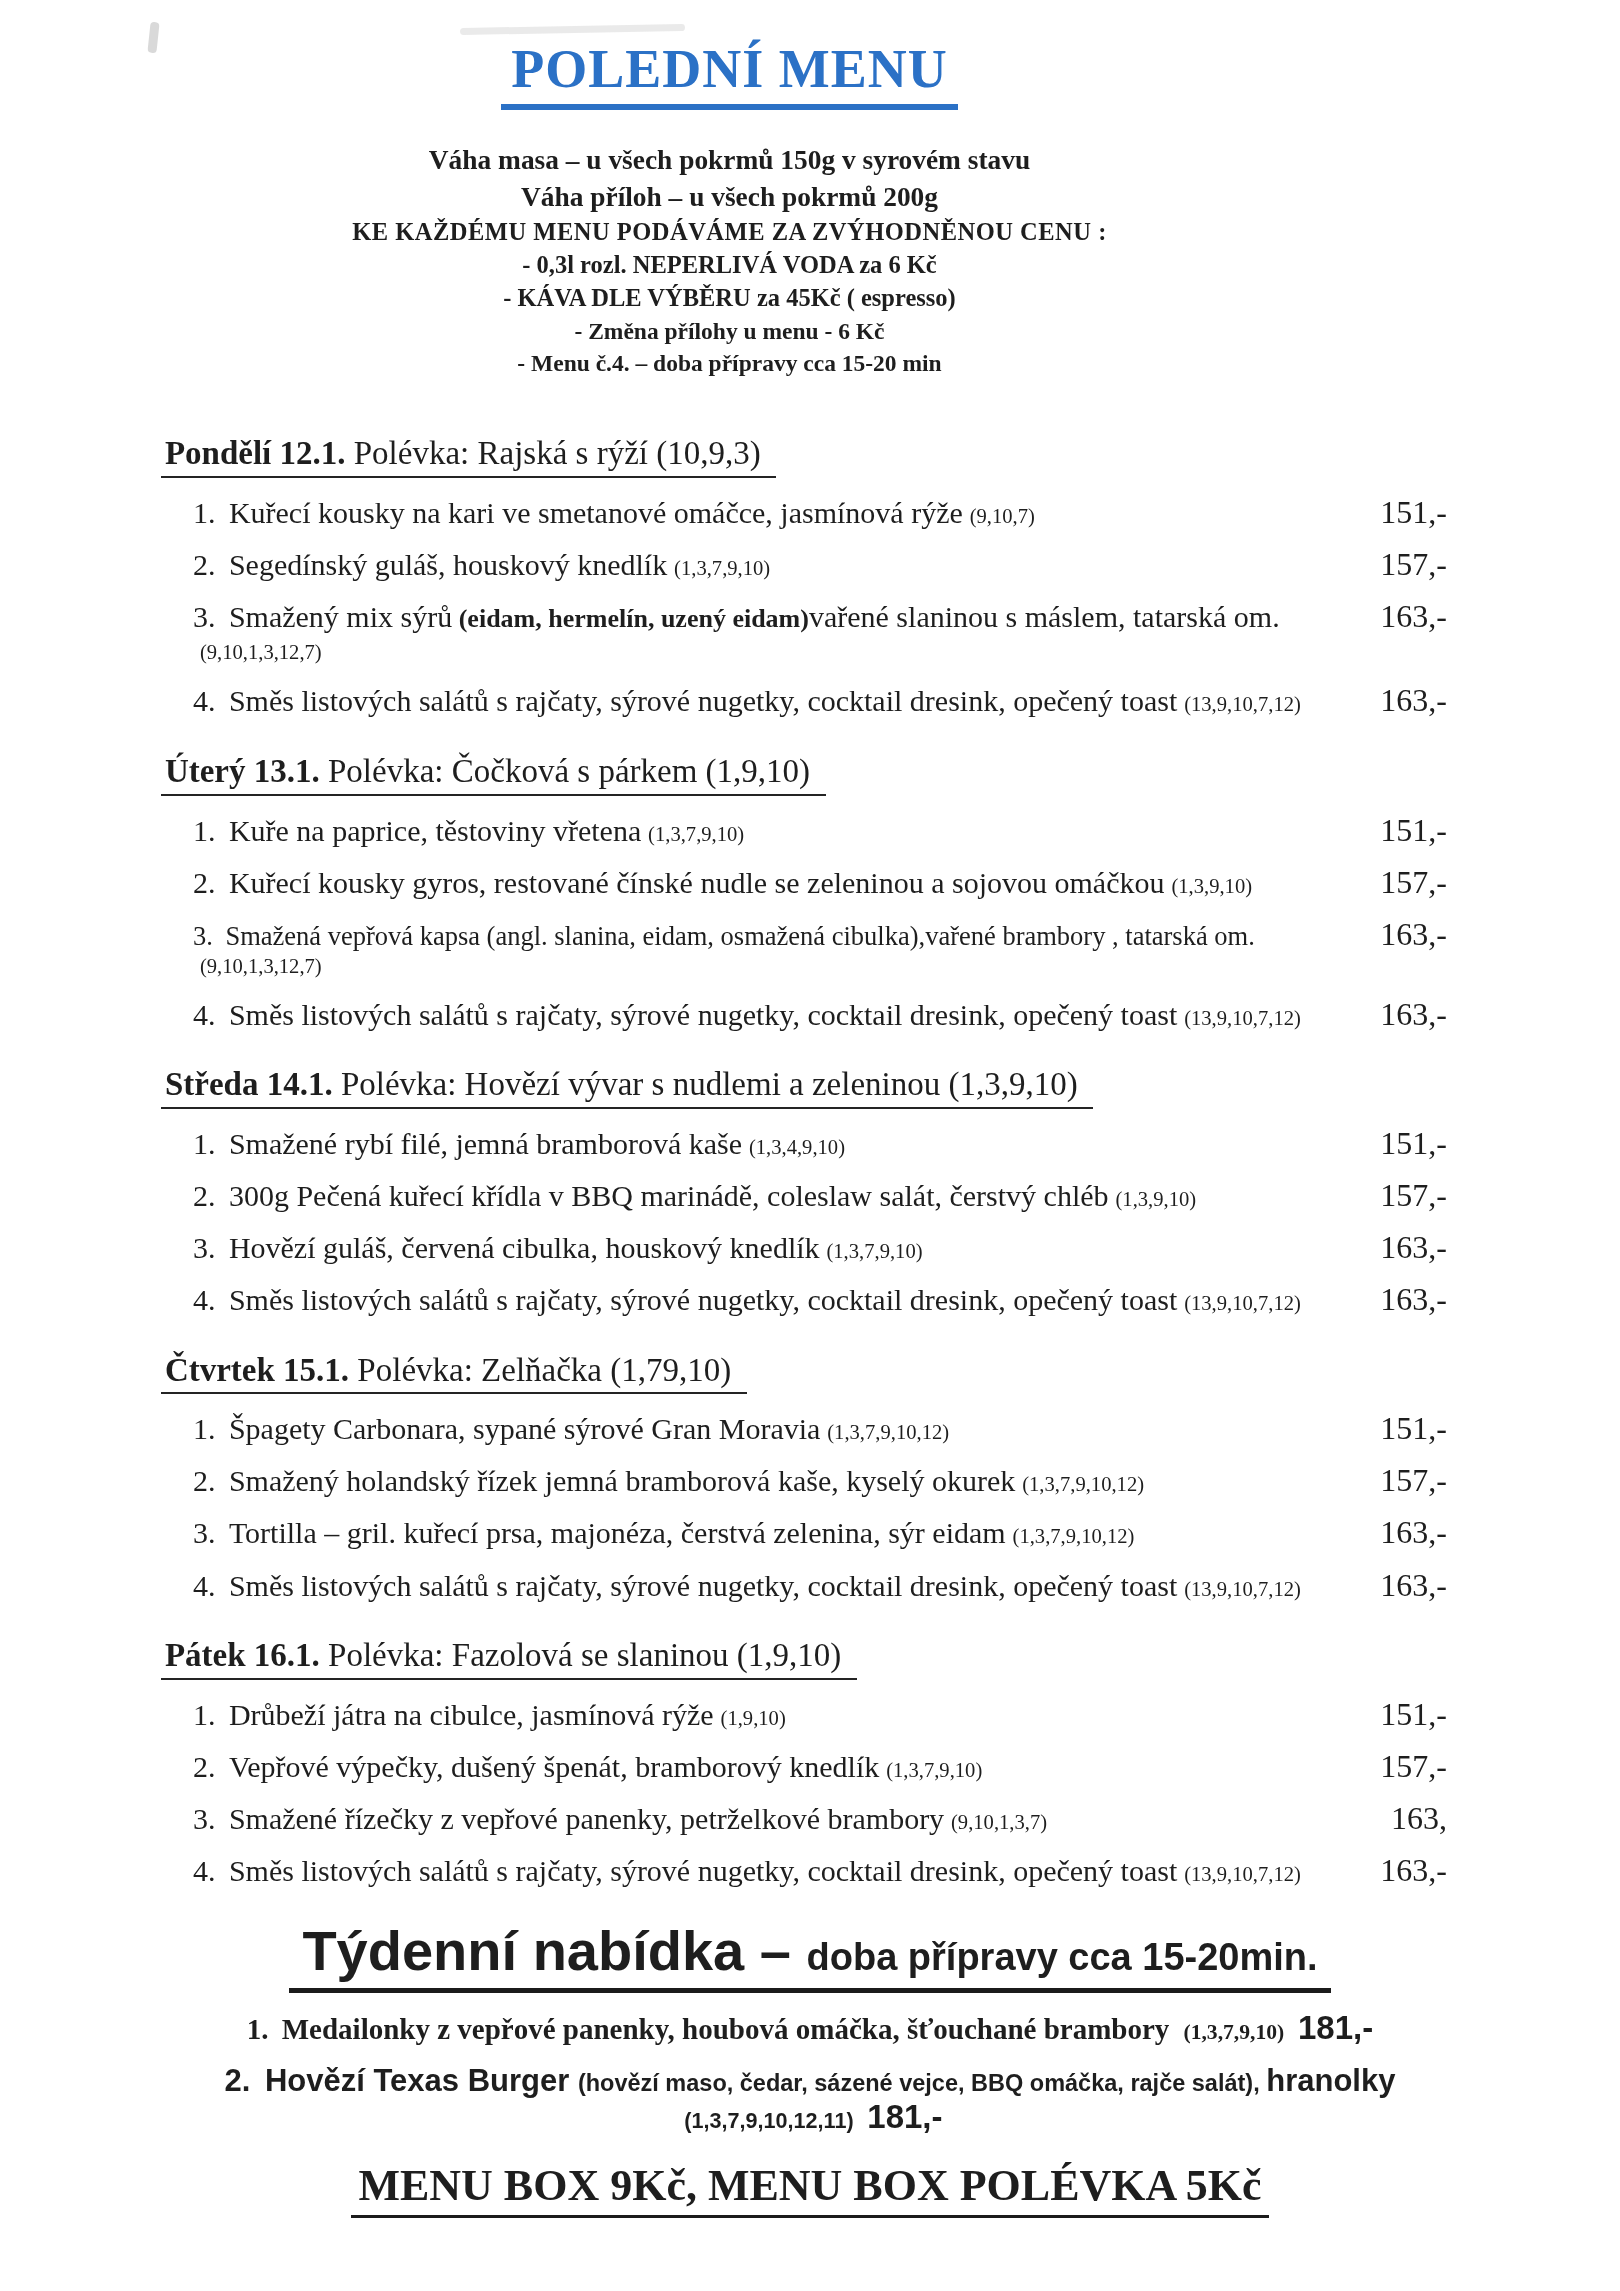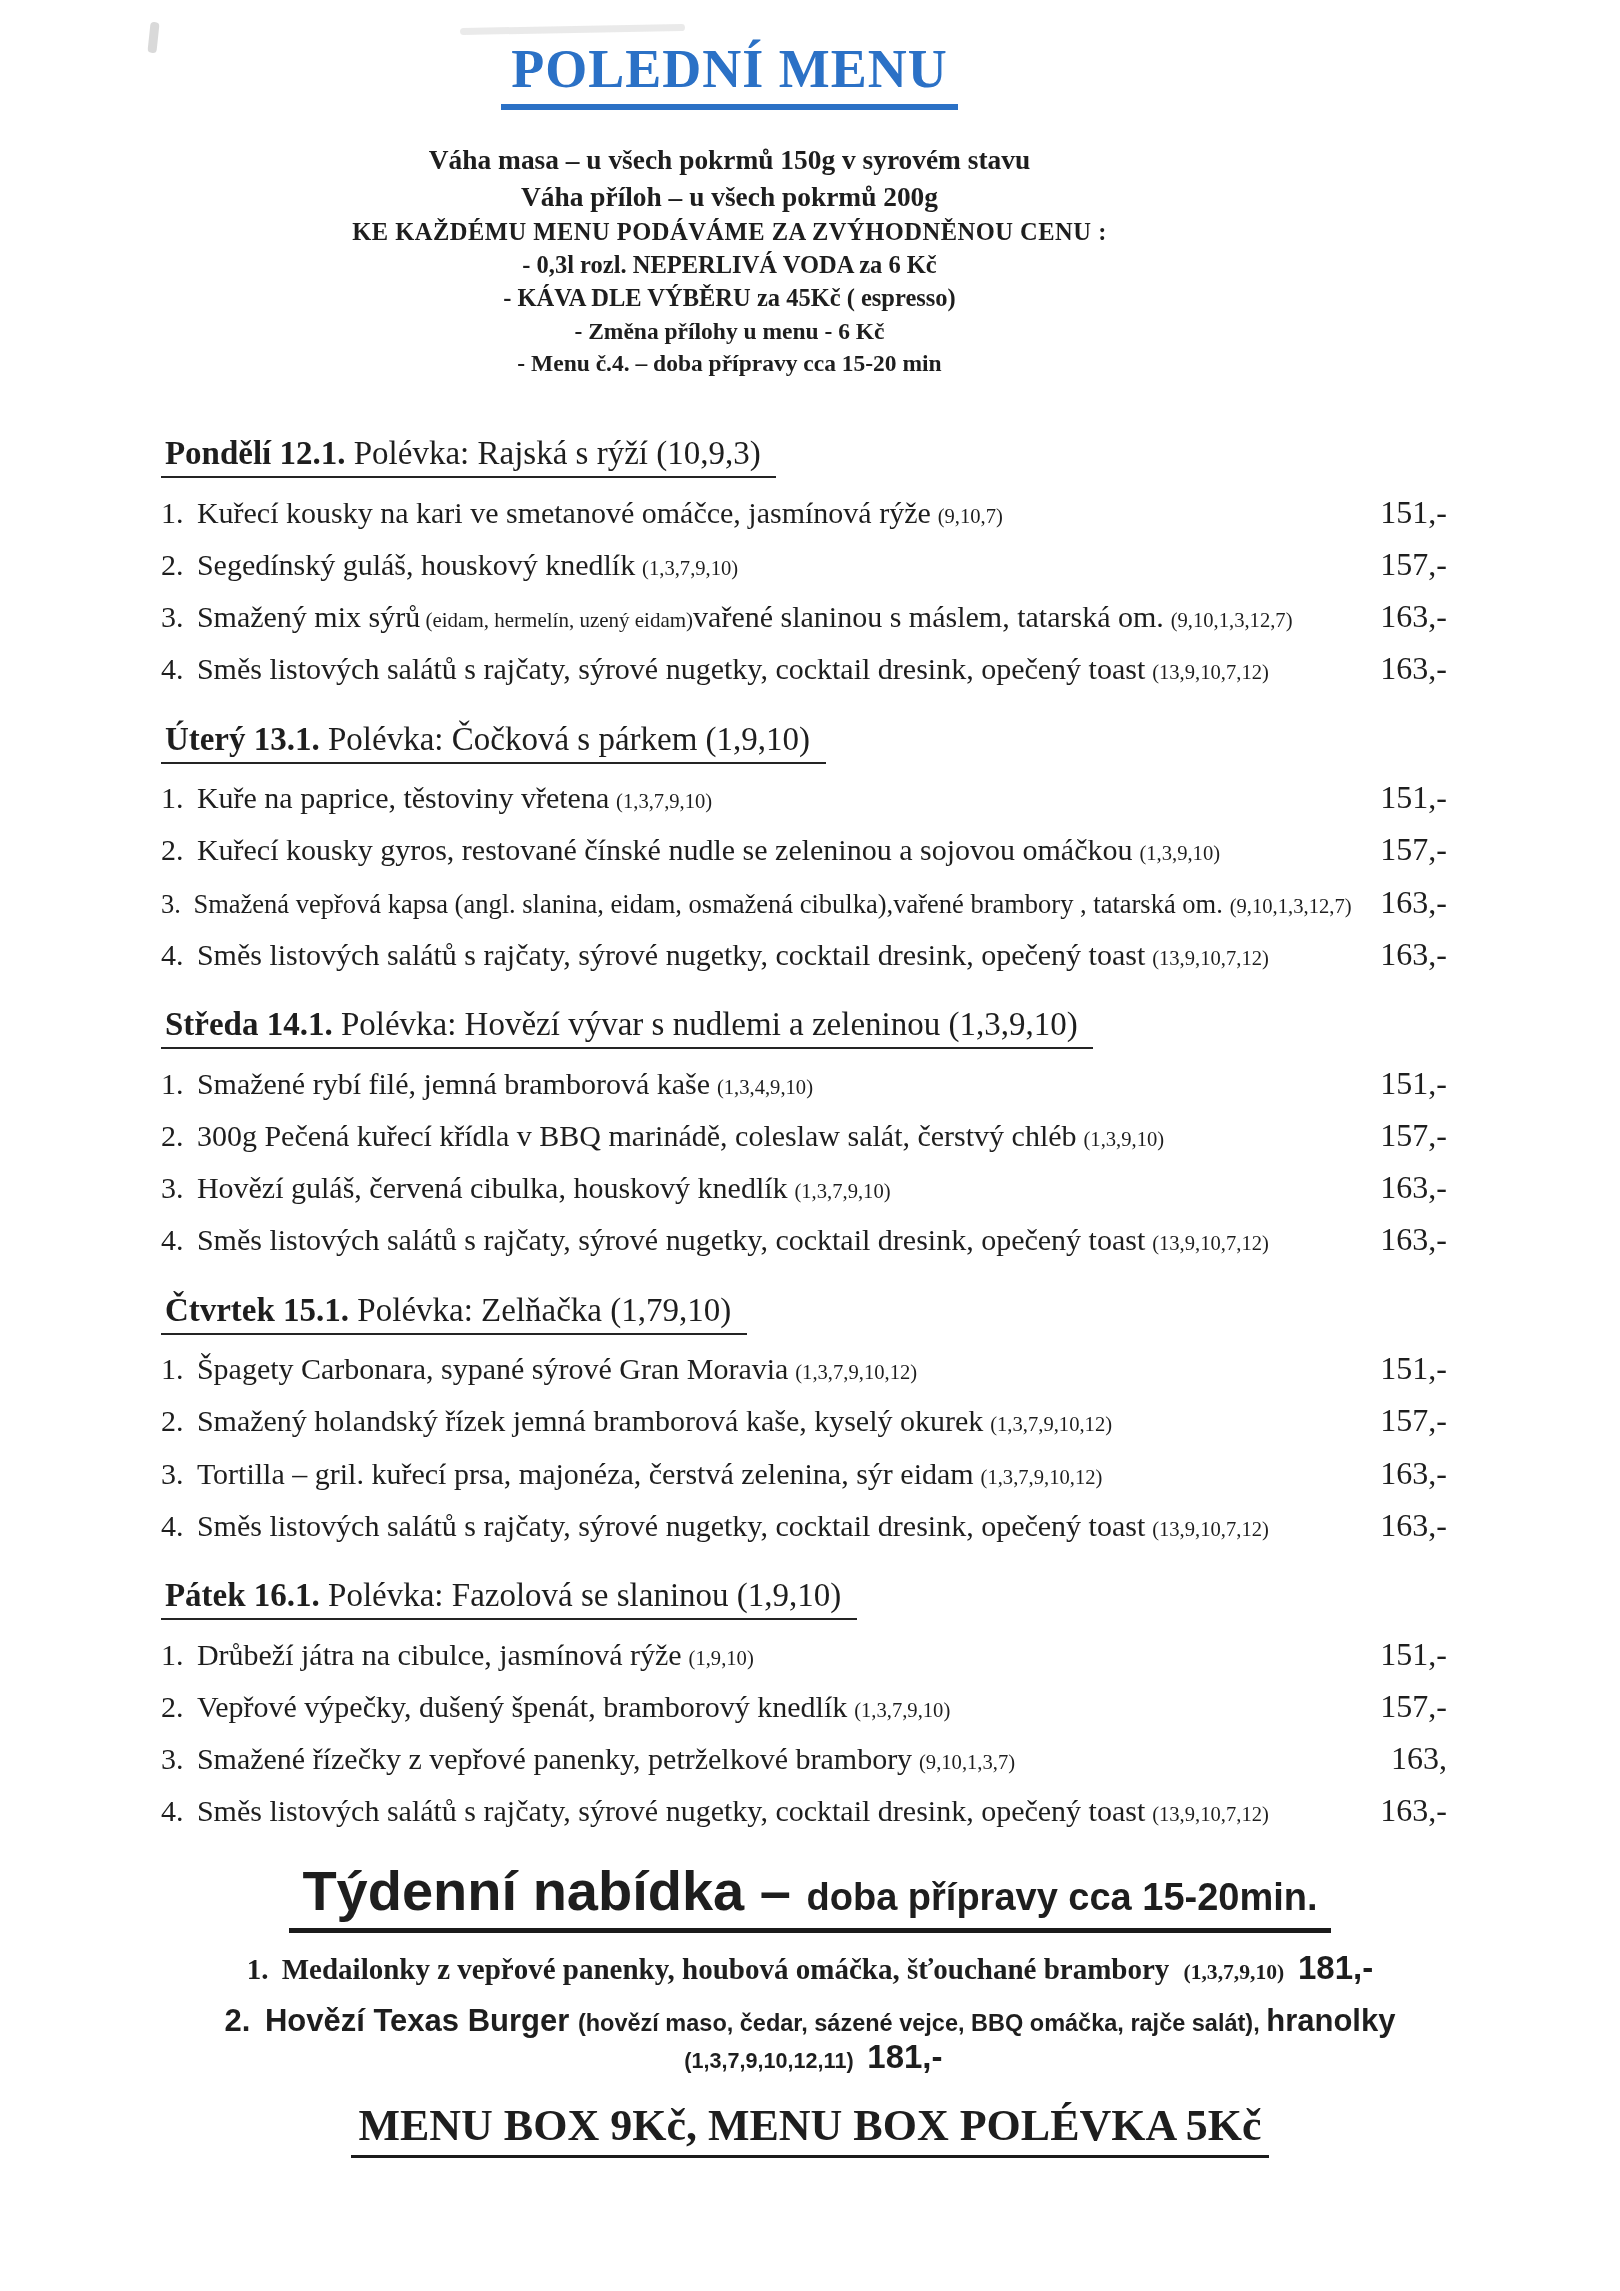--- a/index.html
+++ b/index.html
@@ -50,25 +50,26 @@
     margin-bottom:16.7px;
     white-space:nowrap;
   }
   .day-name{ font-weight:bold; }
   .day-rest{ font-weight:normal; }
 
   .item-row{
     display:flex; align-items:baseline;
     font-size:30px; line-height:1.08;
     margin-bottom:17.6px;
+    margin-left:32px;
   }
   .item-row.compact{ font-size:26.5px; }
   .item-left{ padding-right:13.7px; }
   .num{ margin-right:5.9px; }
-  .small-inline{ font-size:21px; }
+  .small-inline{ font-size:26px;font-weight:bold; }
   .alg{ font-size:20.6px; margin-left:6.9px; white-space:nowrap; }
   .price{ margin-left:auto; font-size:32px; white-space:nowrap; }
 
   .weekly{ text-align:center; margin-top:9.8px; }
   .weekly-head{
     display:inline-block;
     font-family:"Liberation Sans", sans-serif; font-weight:bold;
     border-bottom:5.9px solid #1b1b1b;
     padding:0 13.7px 9.8px 13.7px;
     line-height:1.0;

